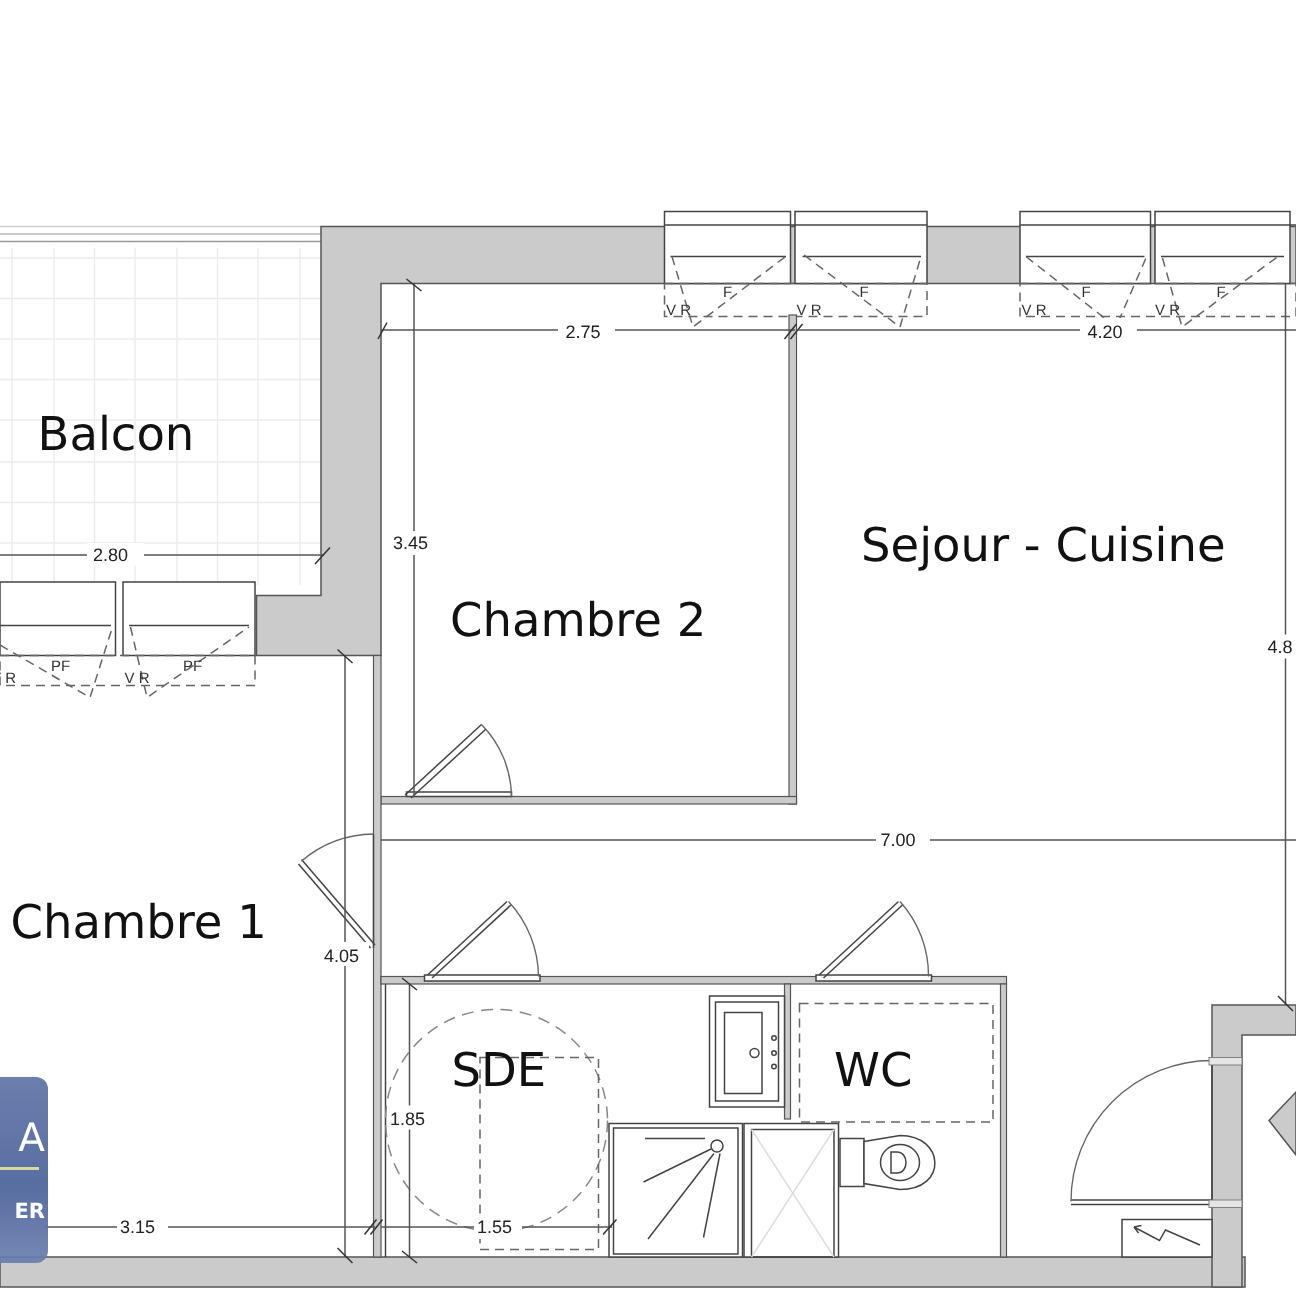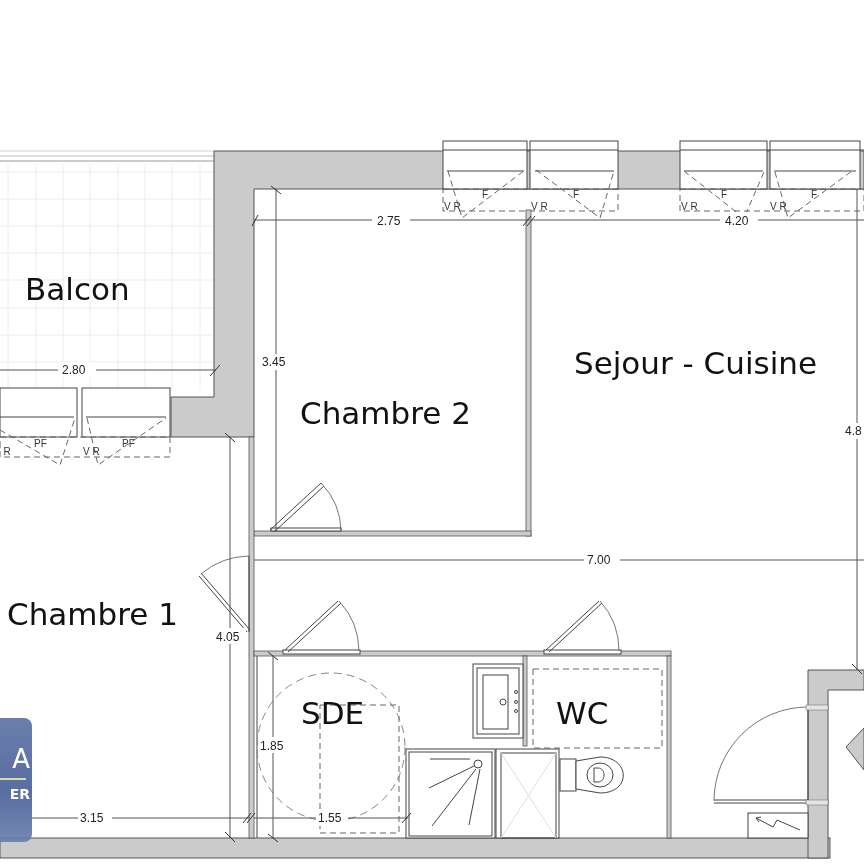--- a/index.html
+++ b/index.html
@@ -17,21 +17,21 @@
   .room-label { font-family: "DejaVu Sans", sans-serif; font-size: 31px; fill: #111111; }
   .dim-label { font-family: "Liberation Sans", sans-serif; font-size: 12px; fill: #222222; }
   .win-label { font-family: "Liberation Sans", sans-serif; font-size: 10px; fill: #333333; }
   .arc { fill: none; stroke: #666666; stroke-width: 0.9; }
   .lbg { fill: #ffffff; }
   #logo { position: absolute; left: 0; top: 718px; width: 32px; height: 124px;
           background: linear-gradient(180deg, #5f74a6 0%, #4b619a 60%, #6a7fae 100%);
           border-radius: 0 8px 8px 0; opacity: 0.92; }
   #logo .logo-letter { position: absolute; right: 2px; top: 26px; font-family: "DejaVu Sans", sans-serif; font-size: 26px; color: #ffffff; }
   #logo .logo-bar { position: absolute; left: 0; right: 6px; top: 60px; height: 2px; background: #d7d59a; }
-  #logo .logo-text { position: absolute; right: 2px; top: 68px; font-family: "DejaVu Sans", sans-serif; font-size: 14px; font-weight: bold; color: #ffffff; }
+  #logo .logo-text { position: absolute; right: 2px; top: 82px; font-family: "DejaVu Sans", sans-serif; font-size: 14px; font-weight: bold; color: #ffffff; }
 </style>
 </head>
 <body>
 
 <svg id="plan" viewBox="0 0 864 864" xmlns="http://www.w3.org/2000/svg">
 
   <g>
     <rect x="0" y="158" width="214" height="232" fill="#ffffff"></rect>
     <g class="grid">
       <line x1="8" y1="165" x2="8" y2="390"></line>

